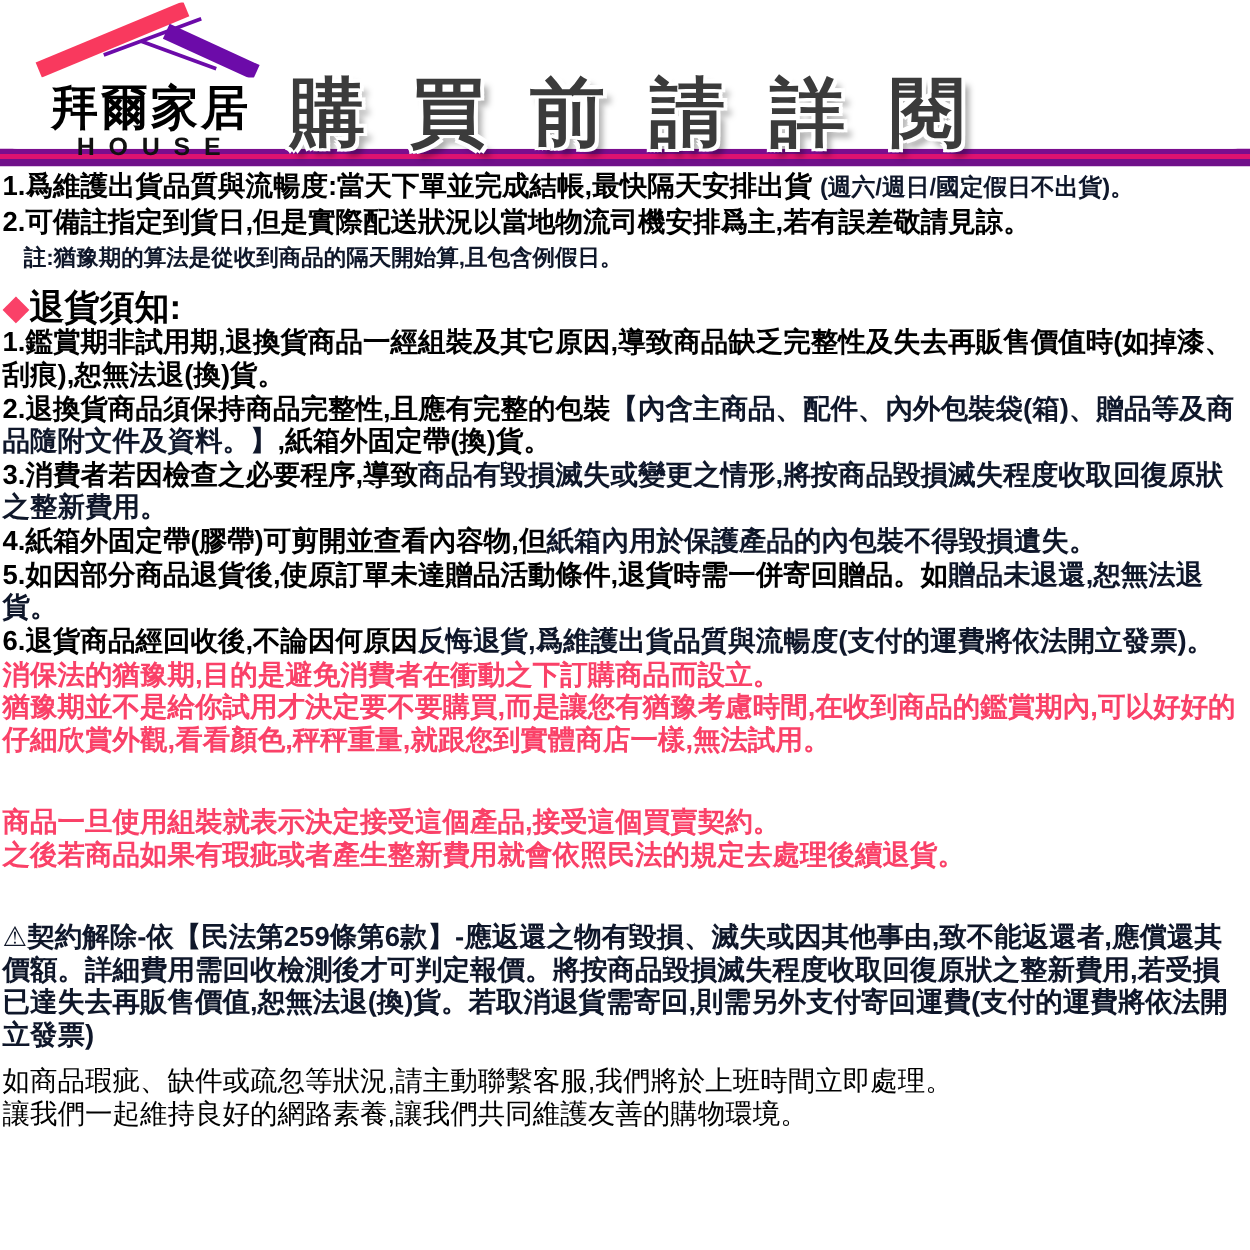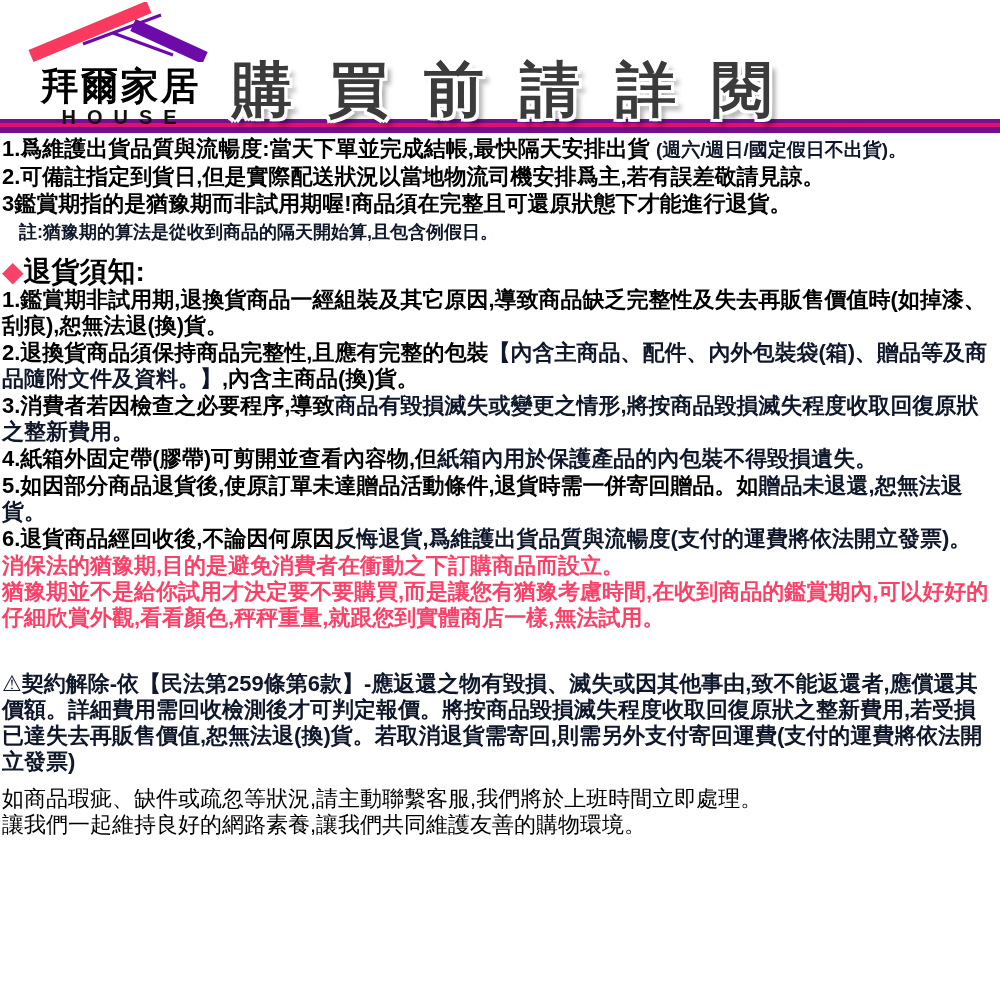--- a/index.html
+++ b/index.html
@@ -61,27 +61,28 @@
     <div class="logo-sub" data-name="brand-subtitle">HOUSE</div>
   </div>
   <div class="main-title" data-name="page-title">購買前請詳閱</div>
 </div>
 
 <div class="divider" data-name="divider-bar"></div>
 
 <div class="notice-body" data-name="notice-body">
     <div class="para" data-name="shipping-rule-1"><span class="seg-black" data-name="text-segment">1.爲維護出貨品質與流暢度:當天下單並完成結帳,最快隔天安排出貨 </span><span class="seg-red seg-small" data-name="text-segment">(週六/週日/國定假日不出貨)。</span></div>
     <div class="para" data-name="shipping-rule-2"><span class="seg-black" data-name="text-segment">2.可備註指定到貨日,但是實際配送狀況以當地物流司機安排爲主,若有誤差敬請見諒。</span></div>
-    <div class="para" data-name="shipping-rule-3"><span class="seg-black" data-name="text-segment">3鑑賞期指的是猶豫期而非試用期喔!商品須在完整且可還原狀態下才能進行退貨。</span></div>
     <div class="para" data-name="note-tentative-period"><span class="seg-red" data-name="text-segment">註:猶豫期的算法是從收到商品的隔天開始算,且包含例假日。</span></div>
     <div class="para" data-name="returns-heading"><span class="seg-pink" data-name="text-segment">◆</span><span class="seg-black" data-name="text-segment">退貨須知:</span></div>
     <div class="para" data-name="return-rule-1"><span class="seg-black" data-name="text-segment">1.鑑賞期非試用期,退換貨商品一經組裝及其它原因,導致商品缺乏完整性及失去再販售價值時(如掉漆、刮痕),恕無法退(換)貨。</span></div>
-    <div class="para" data-name="return-rule-2"><span class="seg-black" data-name="text-segment">2.退換貨商品須保持商品完整性,且應有完整的包裝</span><span class="seg-red" data-name="text-segment">【內含主商品、配件、內外包裝袋(箱)、贈品等及商品隨附文件及資料。】</span><span class="seg-black" data-name="text-segment">,內含主商品(換)貨。</span></div>
+    <div class="para" data-name="return-rule-2"><span class="seg-black" data-name="text-segment">2.退換貨商品須保持商品完整性,且應有完整的包裝</span><span class="seg-red" data-name="text-segment">【內含主商品、配件、內外包裝袋(箱)、贈品等及商品隨附文件及資料。】</span><span class="seg-black" data-name="text-segment">,紙箱外固定帶(換)貨。</span></div>
     <div class="para" data-name="return-rule-3"><span class="seg-black" data-name="text-segment">3.消費者若因檢查之必要程序,導致</span><span class="seg-red" data-name="text-segment">商品有毀損滅失或變更之情形,將按商品毀損滅失程度收取回復原狀之整新費用。</span></div>
     <div class="para" data-name="return-rule-4"><span class="seg-black" data-name="text-segment">4.紙箱外固定帶(膠帶)可剪開並查看內容物,但</span><span class="seg-red" data-name="text-segment">紙箱內用於保護產品的內包裝不得毀損遺失。</span></div>
     <div class="para" data-name="return-rule-5"><span class="seg-black" data-name="text-segment">5.如因部分商品退貨後,使原訂單未達贈品活動條件,退貨時需一併寄回贈品。如</span><span class="seg-red" data-name="text-segment">贈品未退還,恕無法退貨。</span></div>
     <div class="para" data-name="return-rule-6"><span class="seg-black" data-name="text-segment">6.退貨商品經回收後,不論因何原因</span><span class="seg-red" data-name="text-segment">反悔退貨,爲維護出貨品質與流暢度(支付的運費將依法開立發票)。</span></div>
     <div class="para" data-name="consumer-law-note"><span class="seg-pink" data-name="text-segment">消保法的猶豫期,目的是避免消費者在衝動之下訂購商品而設立。
 猶豫期並不是給你試用才決定要不要購買,而是讓您有猶豫考慮時間,在收到商品的鑑賞期內,可以好好的仔細欣賞外觀,看看顏色,秤秤重量,就跟您到實體商店一樣,無法試用。</span></div>
+    <div class="para" data-name="acceptance-note"><span class="seg-pink" data-name="text-segment">商品一旦使用組裝就表示決定接受這個產品,接受這個買賣契約。
+之後若商品如果有瑕疵或者產生整新費用就會依照民法的規定去處理後續退貨。</span></div>
     <div class="para" data-name="contract-termination"><span class="seg-red" data-name="text-segment">⚠契約解除-依【民法第259條第6款】-應返還之物有毀損、滅失或因其他事由,致不能返還者,應償還其價額。詳細費用需回收檢測後才可判定報價。將按商品毀損滅失程度收取回復原狀之整新費用,若受損已達失去再販售價值,恕無法退(換)貨。若取消退貨需寄回,則需另外支付寄回運費(支付的運費將依法開立發票)</span></div>
     <div class="para" data-name="service-note"><span class="seg-black" data-name="text-segment">如商品瑕疵、缺件或疏忽等狀況,請主動聯繫客服,我們將於上班時間立即處理。
 讓我們一起維持良好的網路素養,讓我們共同維護友善的購物環境。</span></div>
   </div>
 
 </body></html>

